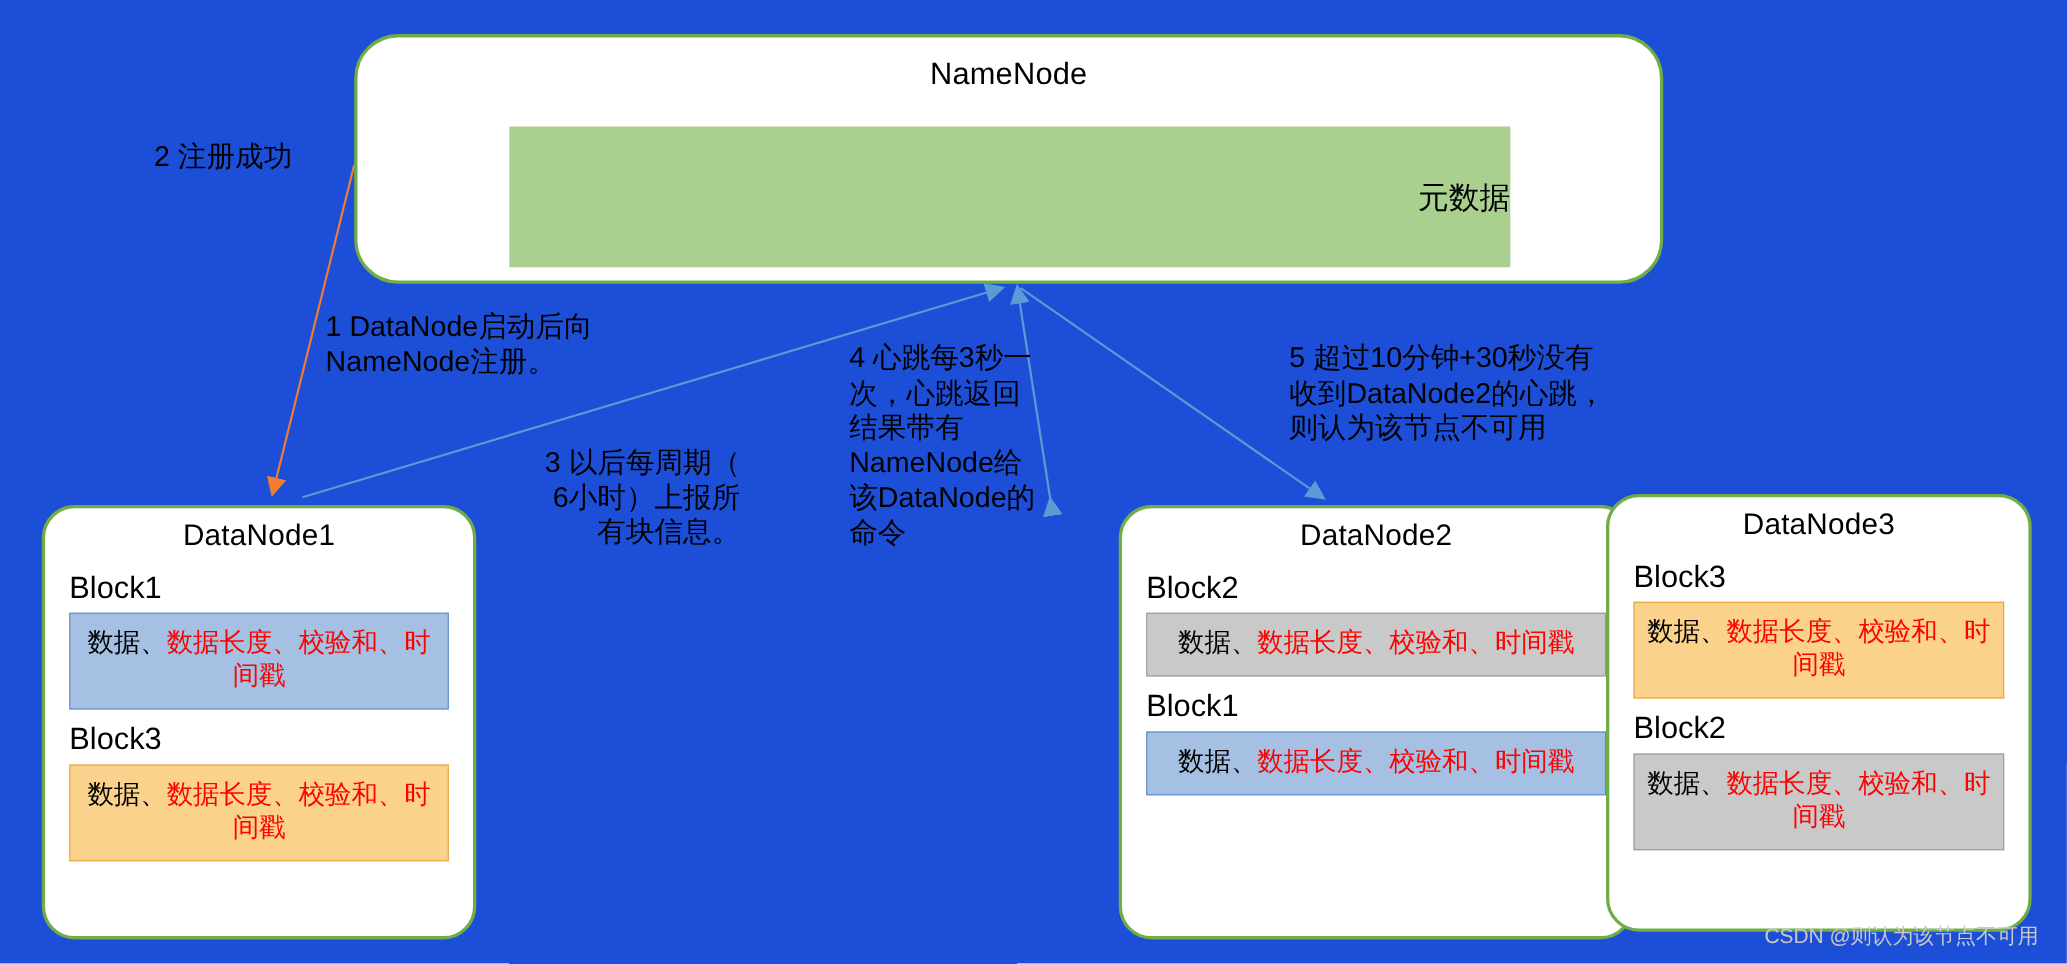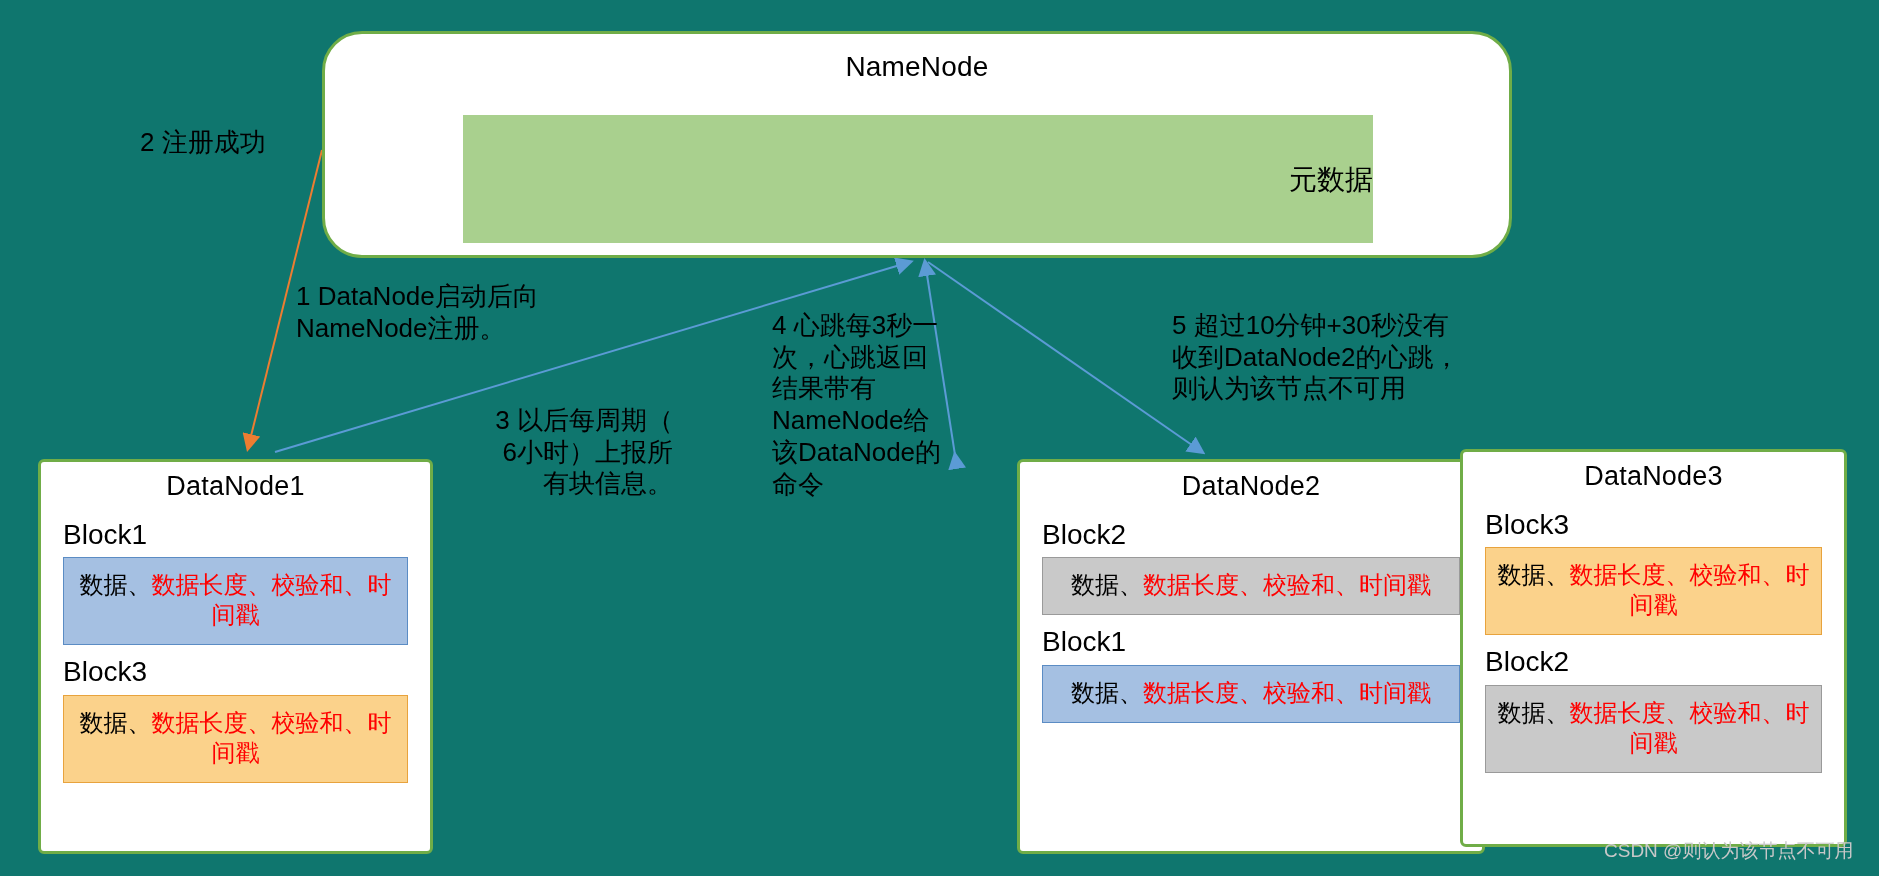--- a/index.html
+++ b/index.html
@@ -4,37 +4,37 @@
 <style>
   html,body{margin:0;padding:0;background:#ffffff;}
   body{
     font-family:"Liberation Sans","DejaVu Sans",sans-serif;
     color:#000000;
   }
   #canvas{
     position:relative;
     width:1879px;
     height:876px;
-    background:#0f766e;
+    background:#1d4ed8;
     overflow:hidden;
   }
   svg.arrows{
     position:absolute;
     left:0; top:0;
     width:1879px;
     height:876px;
     pointer-events:none;
   }
 
   
   .node{
     position:absolute;
     box-sizing:border-box;
     border:3px solid #70ad47;
-    border-radius:6px;
+    border-radius:30px;
     background:#ffffff;
   }
   .node-title{
     text-align:center;
     font-size:27px;
     line-height:1.1;
     color:#000;
     padding-top:10px;
     letter-spacing:.2px;
   }

